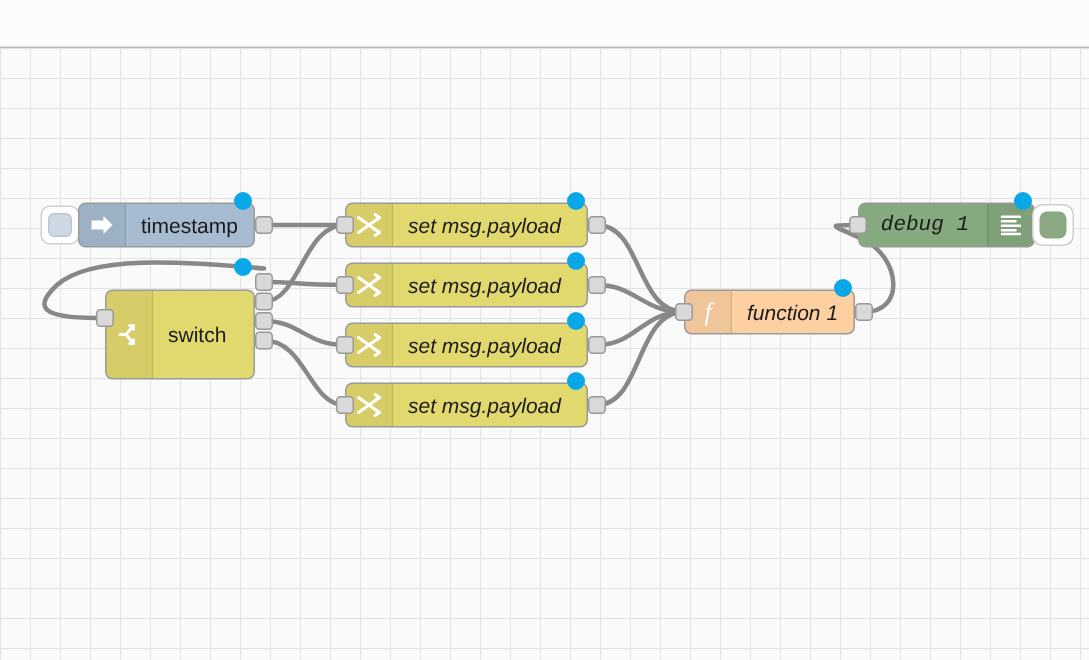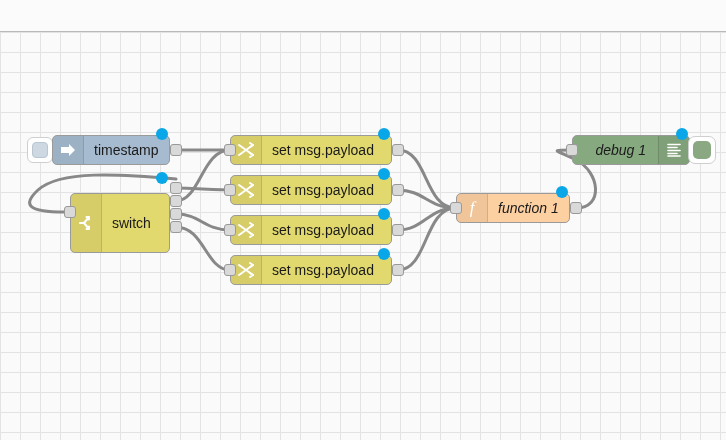--- a/index.html
+++ b/index.html
@@ -92,26 +92,26 @@
   .node .label {
     flex: 1 1 auto;
     display: flex;
     align-items: center;
     padding: 0 10px;
     font-size: 14px;
     color: #1a1a1a;
     white-space: nowrap;
   }
   .node .label.italic { font-style: italic; }
-  .node .label.right-pad { justify-content: flex-end; padding-right: 12px; }
+  .node .label.right-pad { justify-content: flex-end; padding-right: 12px; font-family: Liberation Mono, monospace; }
 
   
   .n-inject { background: #a6bbcf; }
   .n-switch { background: #e2d96e; margin-top: 15px; }
-  .n-change { background: #e2d96e; }
+  .n-change { background: #e2d96e; font-style: italic; }
   .n-function { background: #fdd0a2; }
   .n-debug  { background: #87a980; }
 
   
   .port {
     position: absolute;
     width: 12px; height: 12px;
     background: #d9d9d9;
     border: 1px solid #999999;
     border-radius: 3px;

